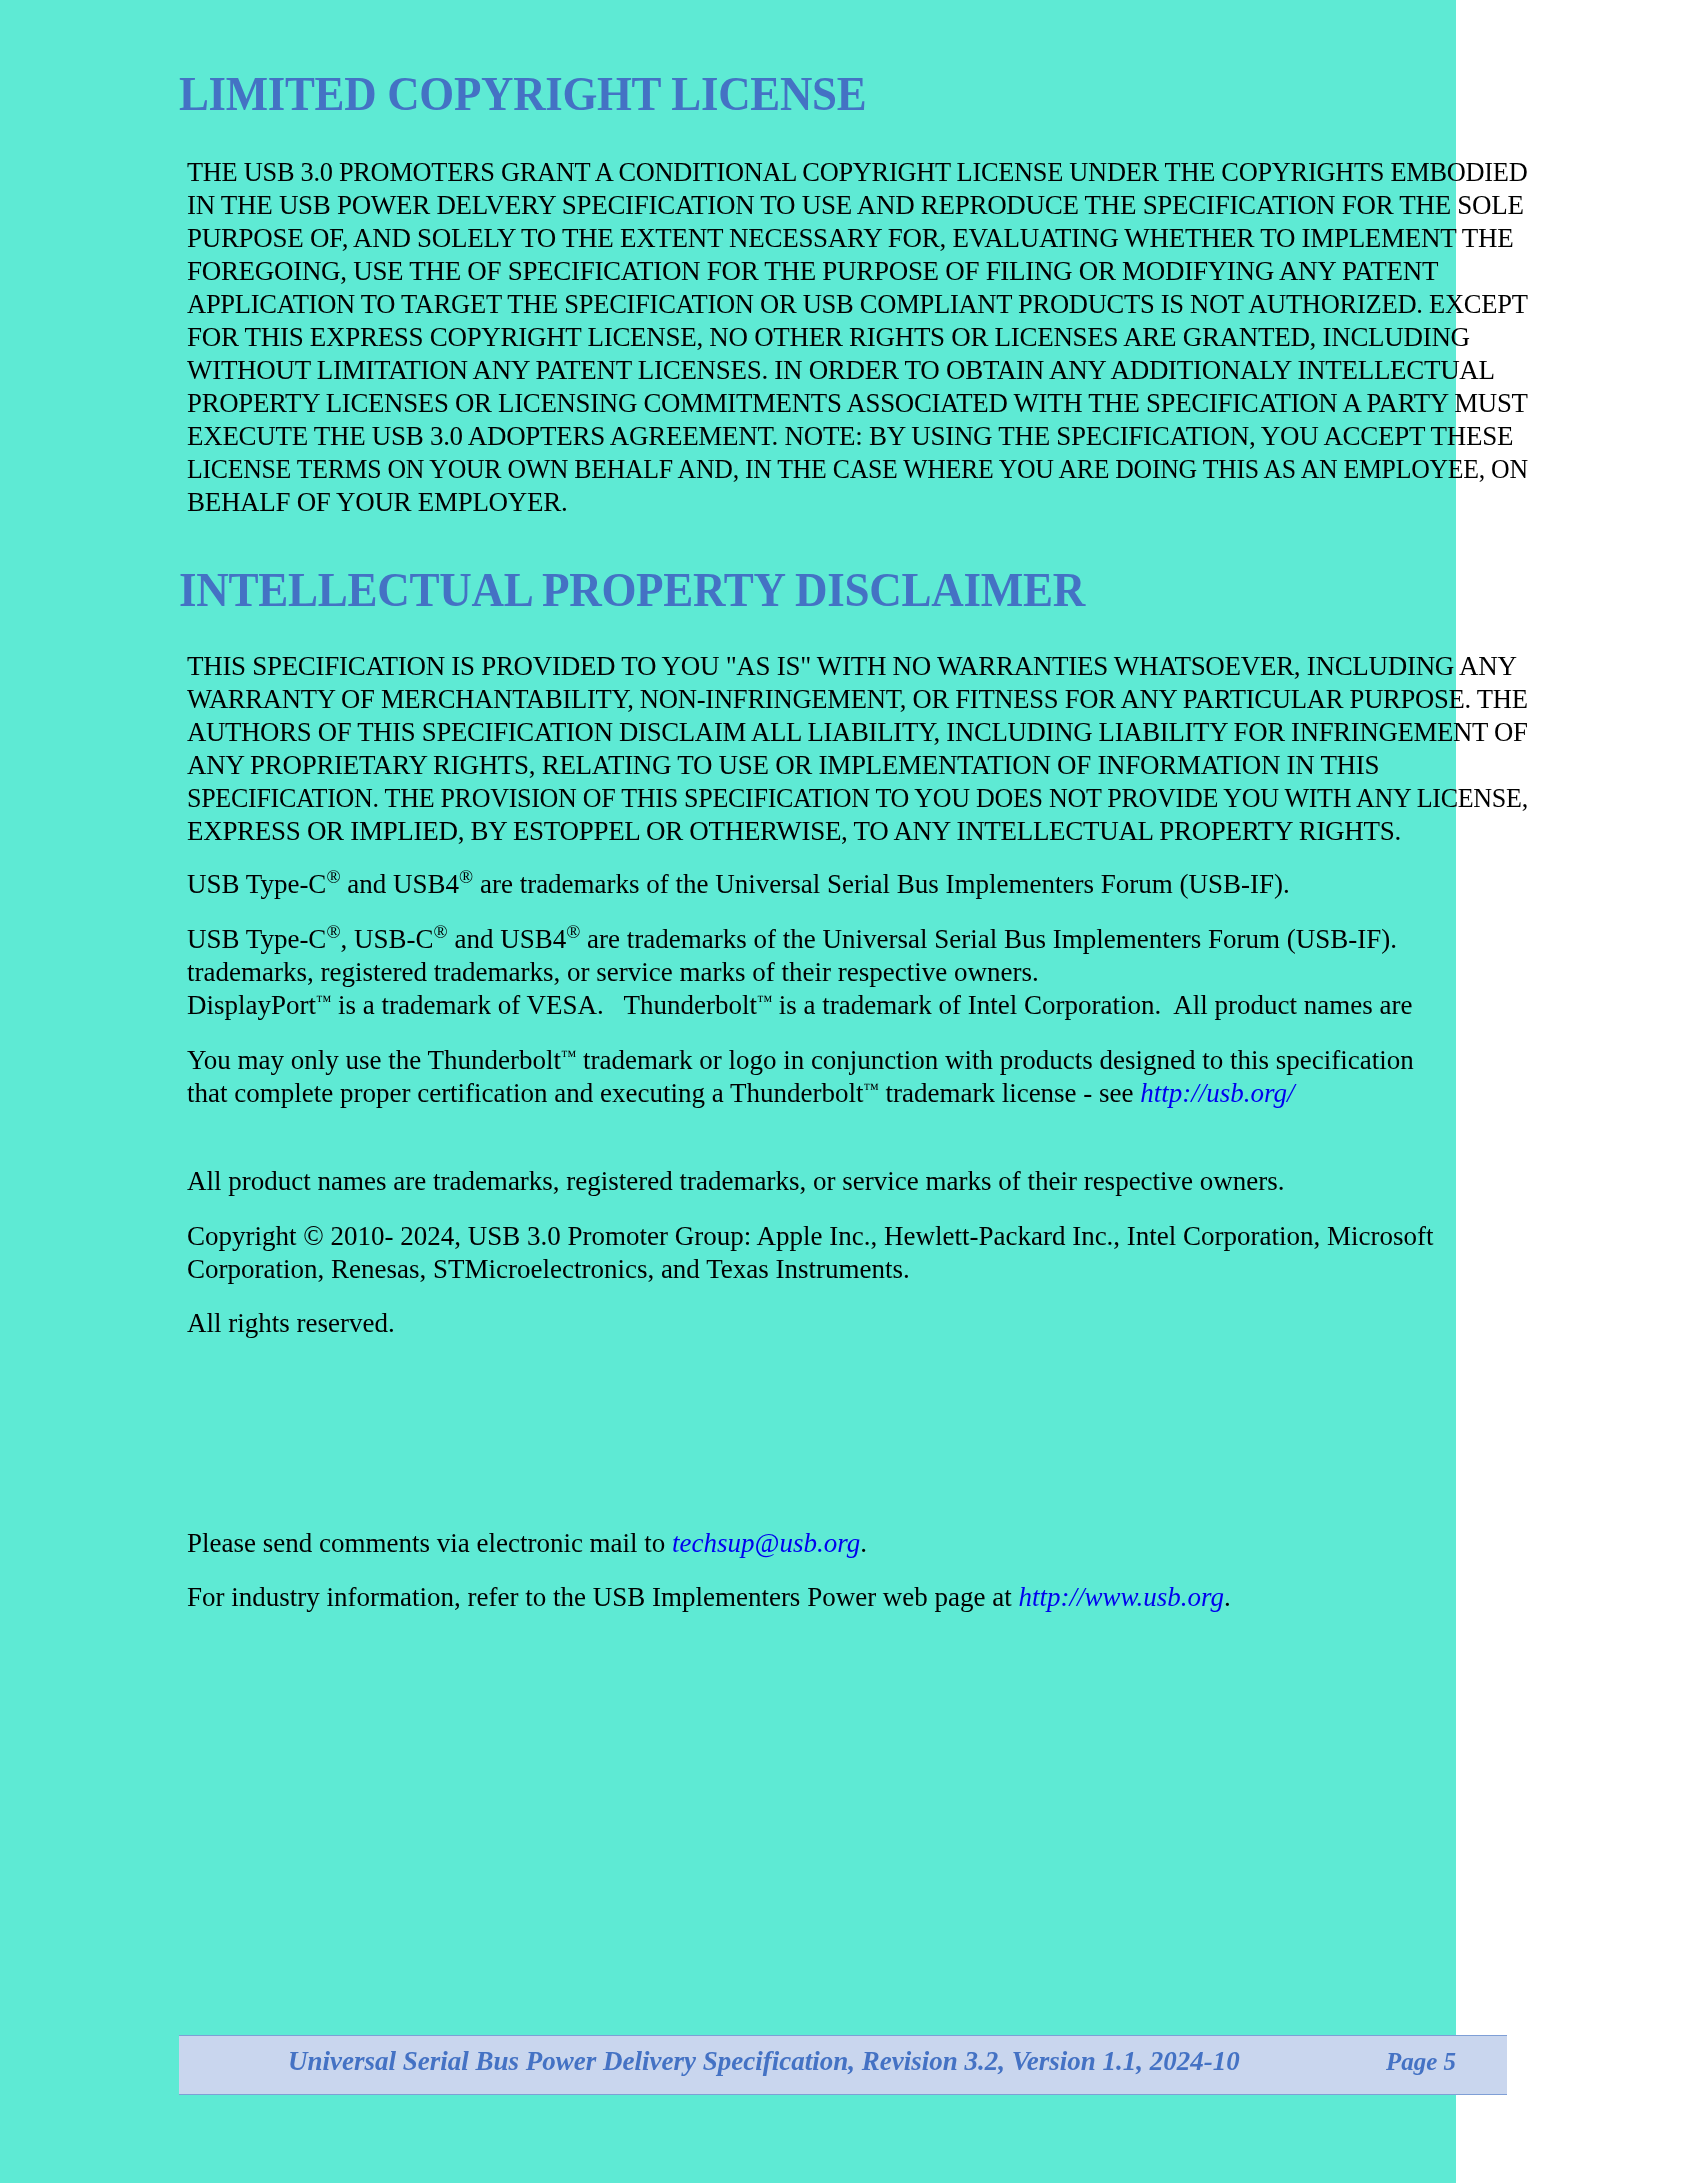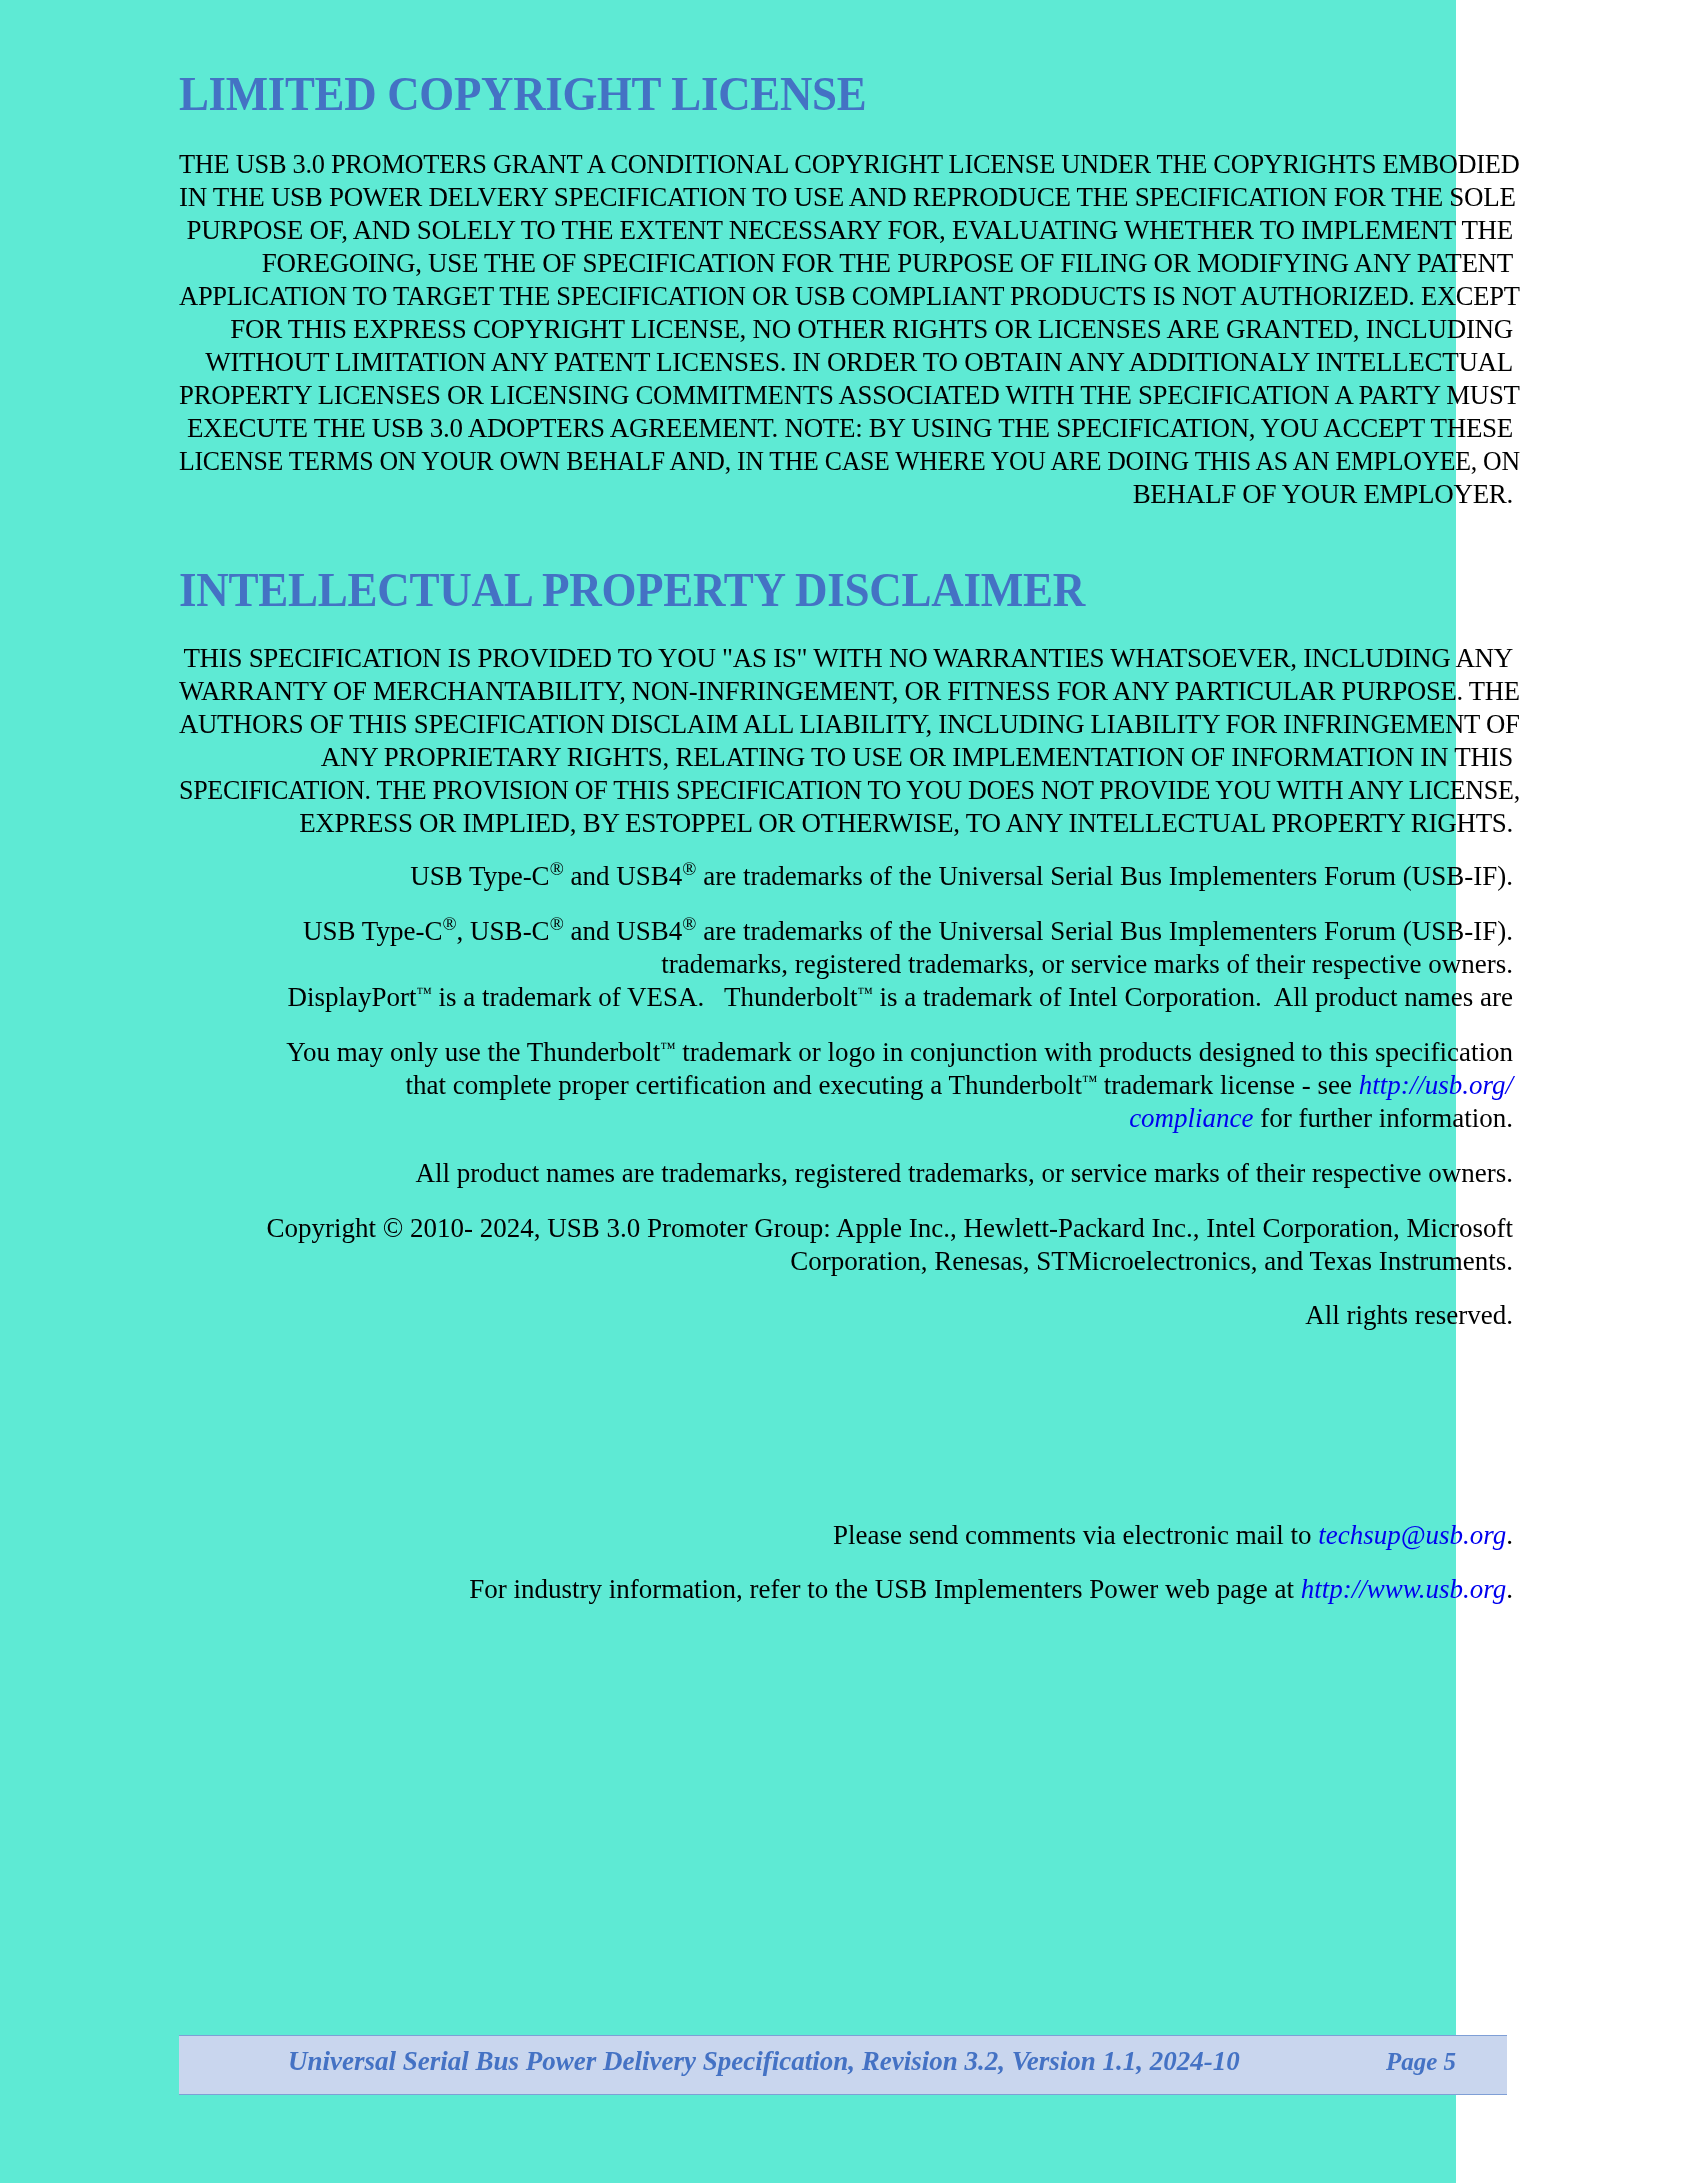--- a/index.html
+++ b/index.html
@@ -31,26 +31,25 @@
     font-size: 49px;
     line-height: 57px;
     color: #4472C4;
     white-space: nowrap;
     letter-spacing: -0.3px;
   }
   .para {
     position: absolute;
     left: 179px;
     width: 1334px;
-    margin: 0;
+    margin: 8px;
     font-family: "Liberation Serif", "DejaVu Serif", serif;
     font-size: 27px;
     line-height: 33px;
     color: #000000;
-    text-align: right;
   }
   .para .line {
     display: block;
     white-space: nowrap;
   }
   .caps {
     letter-spacing: -0.3px;
   }
   sup.reg {
     font-size: 18.6px;
@@ -144,21 +143,20 @@
 
   <div class="para" style="top:915px;">
     <span class="line"><span>USB Type-C</span><sup class="reg">®</sup><span>, USB-C</span><sup class="reg">®</sup><span> and USB4</span><sup class="reg">®</sup><span> are trademarks of the Universal Serial Bus Implementers Forum (USB-IF).</span></span>
     <span class="line">trademarks, registered trademarks, or service marks of their respective owners.</span>
     <span class="line"><span>DisplayPort</span><span class="tm">™</span><span> is a trademark of VESA.&nbsp;&nbsp; Thunderbolt</span><span class="tm">™</span><span> is a trademark of Intel Corporation.&nbsp; All product names are</span></span>
   </div>
 
   <div class="para" style="top:1036px;">
     <span class="line"><span>You may only use the Thunderbolt</span><span class="tm">™</span><span> trademark or logo in conjunction with products designed to this specification</span></span>
     <span class="line"><span>that complete proper certification and executing a Thunderbolt</span><span class="tm">™</span><span> trademark license - see </span><a class="link">http://usb.org/</a></span>
-    <span class="line"><a class="link">compliance</a><span> for further information.</span></span>
   </div>
 
   <div class="para" style="top:1157px;">
     <span class="line">All product names are trademarks, registered trademarks, or service marks of their respective owners.</span>
   </div>
 
   <div class="para" style="top:1212px;">
     <span class="line">Copyright © 2010- 2024, USB 3.0 Promoter Group: Apple Inc., Hewlett-Packard Inc., Intel Corporation, Microsoft</span>
     <span class="line">Corporation, Renesas, STMicroelectronics, and Texas Instruments.</span>
   </div>

